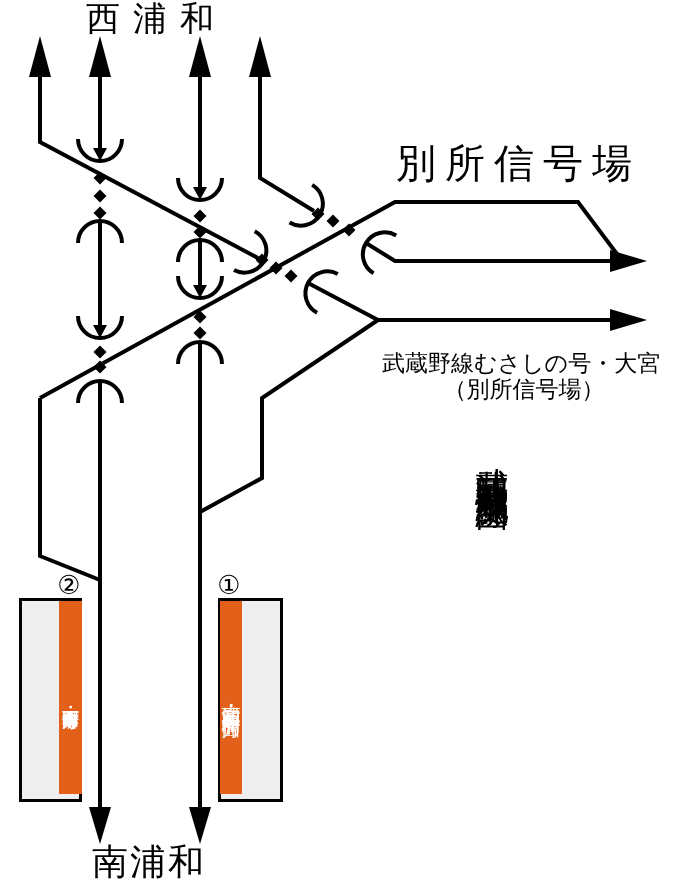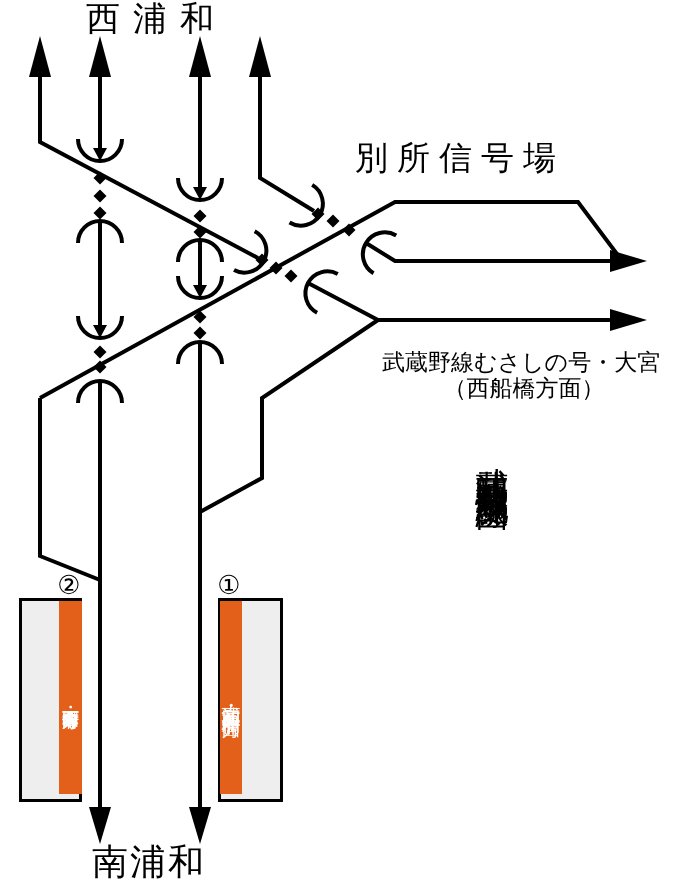--- a/index.html
+++ b/index.html
@@ -5,22 +5,22 @@
   html,body{margin:0;padding:0;background:#ffffff;}
   #stage{position:relative;width:680px;height:880px;background:#ffffff;overflow:hidden;
          font-family:"Liberation Sans","DejaVu Sans",sans-serif;color:#000;}
   #tracks{position:absolute;left:0;top:0;}
   .trk{fill:none;stroke:#000;stroke-width:4;stroke-linejoin:miter;stroke-linecap:butt;}
   .arc{fill:none;stroke:#000;stroke-width:4;}
   .dia{fill:#000;stroke:none;}
   .ah{fill:#000;stroke:none;}
   .lbl{position:absolute;white-space:nowrap;}
   .lbl-top{left:86px;top:-4px;font-size:34px;letter-spacing:13px;}
-  .lbl-bessho{left:355px;top:136px;font-size:33px;letter-spacing:9px;font-family:Liberation Mono, monospace;}
-  .notes{position:absolute;left:382px;top:350px;width:284px;font-size:23px;line-height:26px;font-family:Liberation Serif, serif;}
+  .lbl-bessho{left:396px;top:136px;font-size:40px;letter-spacing:9px;font-family:Liberation Mono, monospace;}
+  .notes{position:absolute;left:382px;top:350px;width:284px;font-size:23px;line-height:26px;}
   .note-line{white-space:nowrap;}
   .note-line.centered{text-align:center;white-space:nowrap;}
   .lbl-bottom{left:92px;top:838px;font-size:36px;letter-spacing:2px;}
   .caption-v{position:absolute;left:469px;top:441px;height:440px;font-size:33px;
              writing-mode:vertical-rl;text-orientation:upright;letter-spacing:3px;white-space:nowrap;}
   .platform{position:absolute;background:#eeeeee;border:3px solid #000;}
   .platform-2{left:19px;top:598px;width:57px;height:198px;}
   .platform-1{left:218px;top:598px;width:59px;height:198px;}
   .strip{position:absolute;background:#e3601a;display:flex;align-items:center;justify-content:center;}
   .strip-2{left:59px;top:601px;width:23px;height:193px;}
@@ -143,18 +143,18 @@
 
   <div class="pnum pnum-2">②</div>
   <div class="pnum pnum-1">①</div>
 
   <div class="lbl lbl-top">西浦和</div>
   <div class="lbl lbl-bessho">別所信号場</div>
   <div class="lbl lbl-bottom">南浦和</div>
 
   <div class="notes">
     <div class="note-line">武蔵野線むさしの号・大宮</div>
-    <div class="note-line centered">（西船橋方面）</div>
+    <div class="note-line centered">（別所信号場）</div>
   </div>
 
   <div class="caption-v">武蔵浦和駅武蔵野線配線図</div>
 
 </div>
 
 </body></html>

